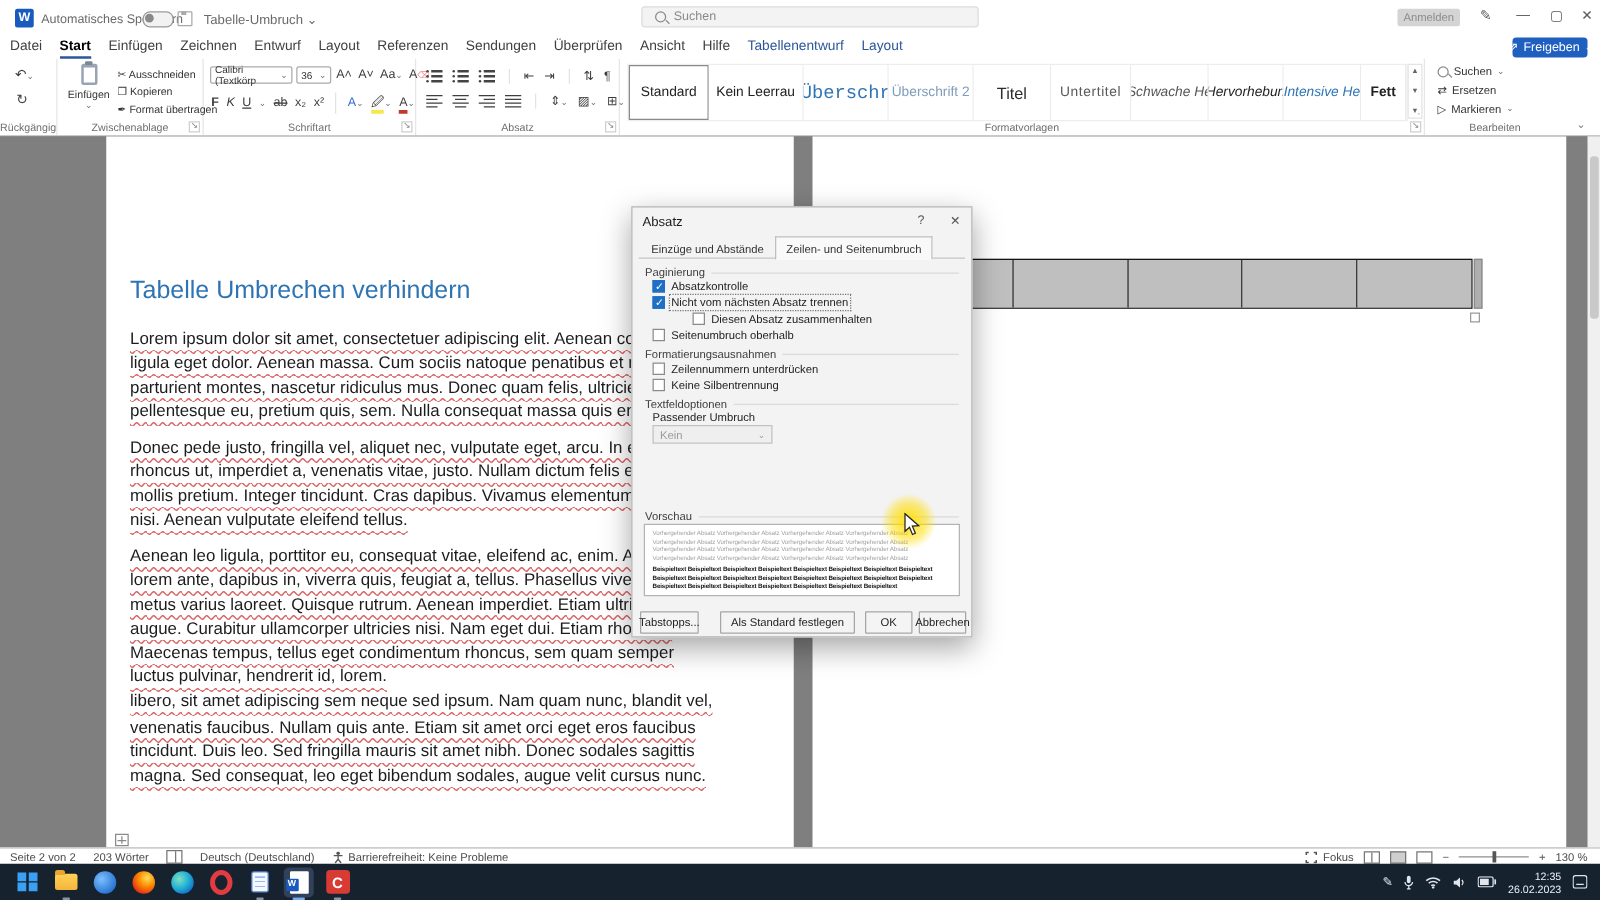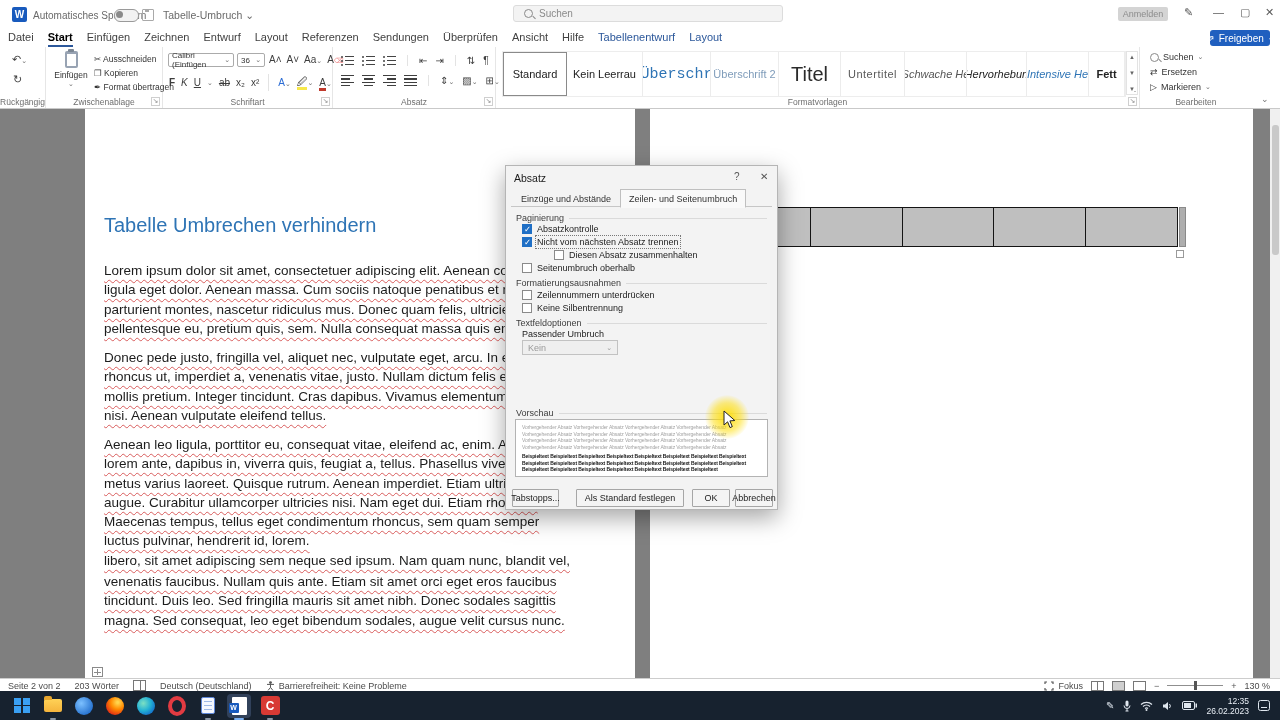--- a/index.html
+++ b/index.html
@@ -180,21 +180,21 @@
       </div>
       <div class="abs" style="left:48px;top:7px;font-size:8.5px;color:#333;"><span>✂</span> <span>Ausschneiden</span></div>
       <div class="abs" style="left:48px;top:21px;font-size:8.5px;color:#333;"><span>❐</span> <span>Kopieren</span></div>
       <div class="abs" style="left:48px;top:35px;font-size:8.5px;color:#333;white-space:nowrap;"><span>✒</span> <span>Format übertragen</span></div>
       <div class="glabel">Zwischenablage</div>
       <div class="launch">↘</div>
     </div>
 
     <div class="group" style="left:163px;width:170px;">
       <div class="abs combo" style="left:5px;top:6px;width:66px;">
-        <span>Calibri (Einfügen</span>
+        <span>Calibri (Textkörp</span>
           <span class="tiny">⌄</span>
       </div>
       <div class="abs combo" style="left:74px;top:6px;width:28px;">
         <span>36</span>
           <span class="tiny">⌄</span>
       </div>
       <div class="abs" style="left:106px;top:7px;display:flex;gap:5px;align-items:center;font-size:10px;color:#3d3d3d;">
         <span>A˄</span>
         <span>A˅</span>
         <span>Aa<span class="tiny">⌄</span></span>
@@ -274,21 +274,21 @@
       <div class="glabel">Absatz</div>
       <div class="launch">↘</div>
     </div>
 
     <div class="group" style="left:496px;width:644px;">
       <div class="abs" style="left:6px;top:4px;display:flex;height:44px;border:1px solid #ededed;">
         <div class="sty sel" style="width:64px;font-size:11px;">Standard</div>
         <div class="sty" style="width:76px;font-size:11px;">Kein Leerrau</div>
         <div class="sty" style="width:68px;font-size:15px;color:#2e74b5;font-family:Liberation Mono, monospace;">Überschr</div>
         <div class="sty" style="width:68px;font-size:11px;color:#7f9cba;">Überschrift 2</div>
-        <div class="sty" style="width:62px;font-size:20px;color:#2b2b2b;">Titel</div>
+        <div class="sty" style="width:62px;font-size:13px;color:#2b2b2b;">Titel</div>
         <div class="sty" style="width:64px;font-size:11px;color:#595959;letter-spacing:.5px;">Untertitel</div>
         <div class="sty" style="width:62px;font-size:11px;font-style:italic;color:#555;">Schwache He</div>
         <div class="sty" style="width:60px;font-size:11px;font-style:italic;">Hervorhebur.</div>
         <div class="sty" style="width:62px;font-size:11px;font-style:italic;color:#2e74b5;">Intensive He</div>
         <div class="sty" style="width:36px;font-size:11px;font-weight:bold;">Fett</div>
       </div>
       <div class="abs" style="left:630px;top:4px;width:12px;height:44px;border:1px solid #e3e3e3;display:flex;flex-direction:column;align-items:center;justify-content:space-between;font-size:6px;color:#666;padding:2px 0;box-sizing:border-box;">
         <span>▲</span>
         <span>▼</span>
         <span>▼̱</span>
@@ -313,21 +313,21 @@
           <span class="tiny">⌄</span>
       </div>
       <div class="glabel">Bearbeiten</div>
     </div>
     <div class="abs" style="left:1261px;top:94px;font-size:9px;color:#777;">⌄</div>
   </div>
 
   <div class="docarea">
 
     <div class="page" style="left:85px;top:0;width:550px;height:569px;overflow:hidden;">
-      <div class="abs h1" style="left:19px;top:105px;">Tabelle Umbrechen verhindern</div>
+      <div class="abs h1" style="left:19px;top:112px;">Tabelle Umbrechen verhindern</div>
 
       <div class="abs" style="left:19px;top:152px;">
         <div class="dline sq">Lorem ipsum dolor sit amet, consectetuer adipiscing elit. Aenean commodo</div>
         <div class="dline sq">ligula eget dolor. Aenean massa. Cum sociis natoque penatibus et magnis dis</div>
         <div class="dline sq">parturient montes, nascetur ridiculus mus. Donec quam felis, ultricies nec,</div>
         <div class="dline sq">pellentesque eu, pretium quis, sem. Nulla consequat massa quis enim.</div>
       </div>
 
       <div class="abs" style="left:19px;top:239px;">
         <div class="dline sq">Donec pede justo, fringilla vel, aliquet nec, vulputate eget, arcu. In enim justo,</div>

